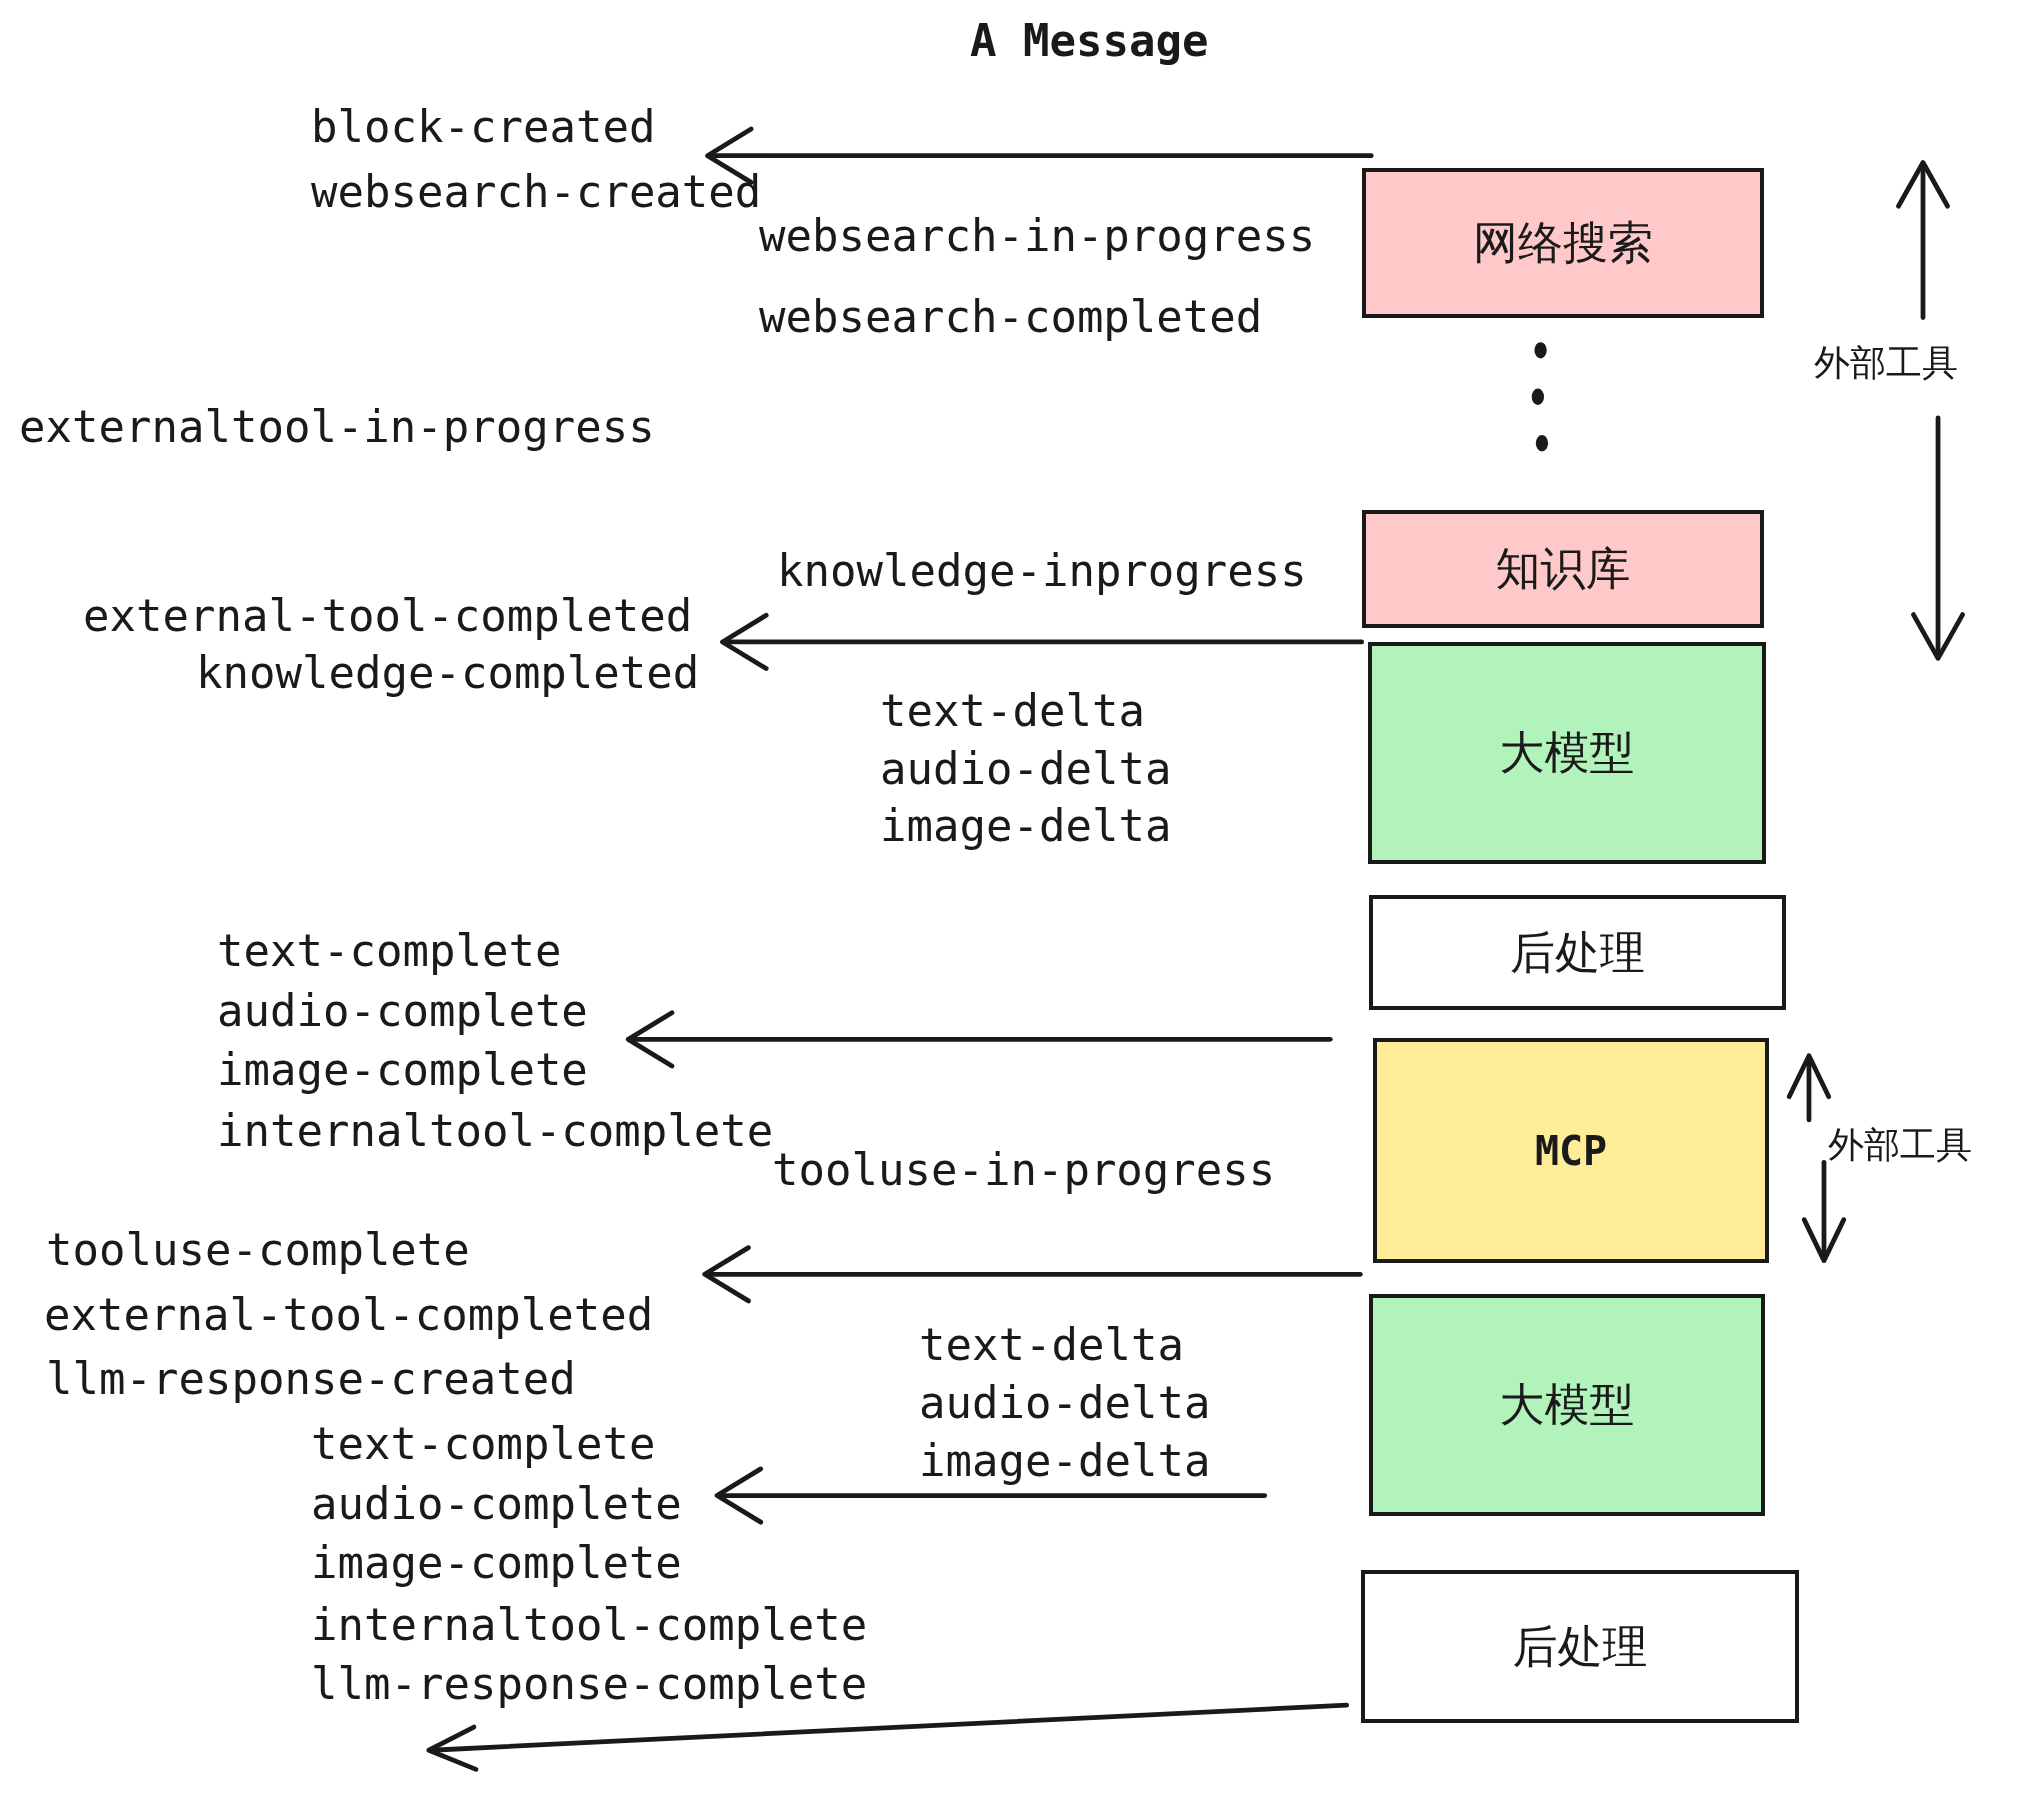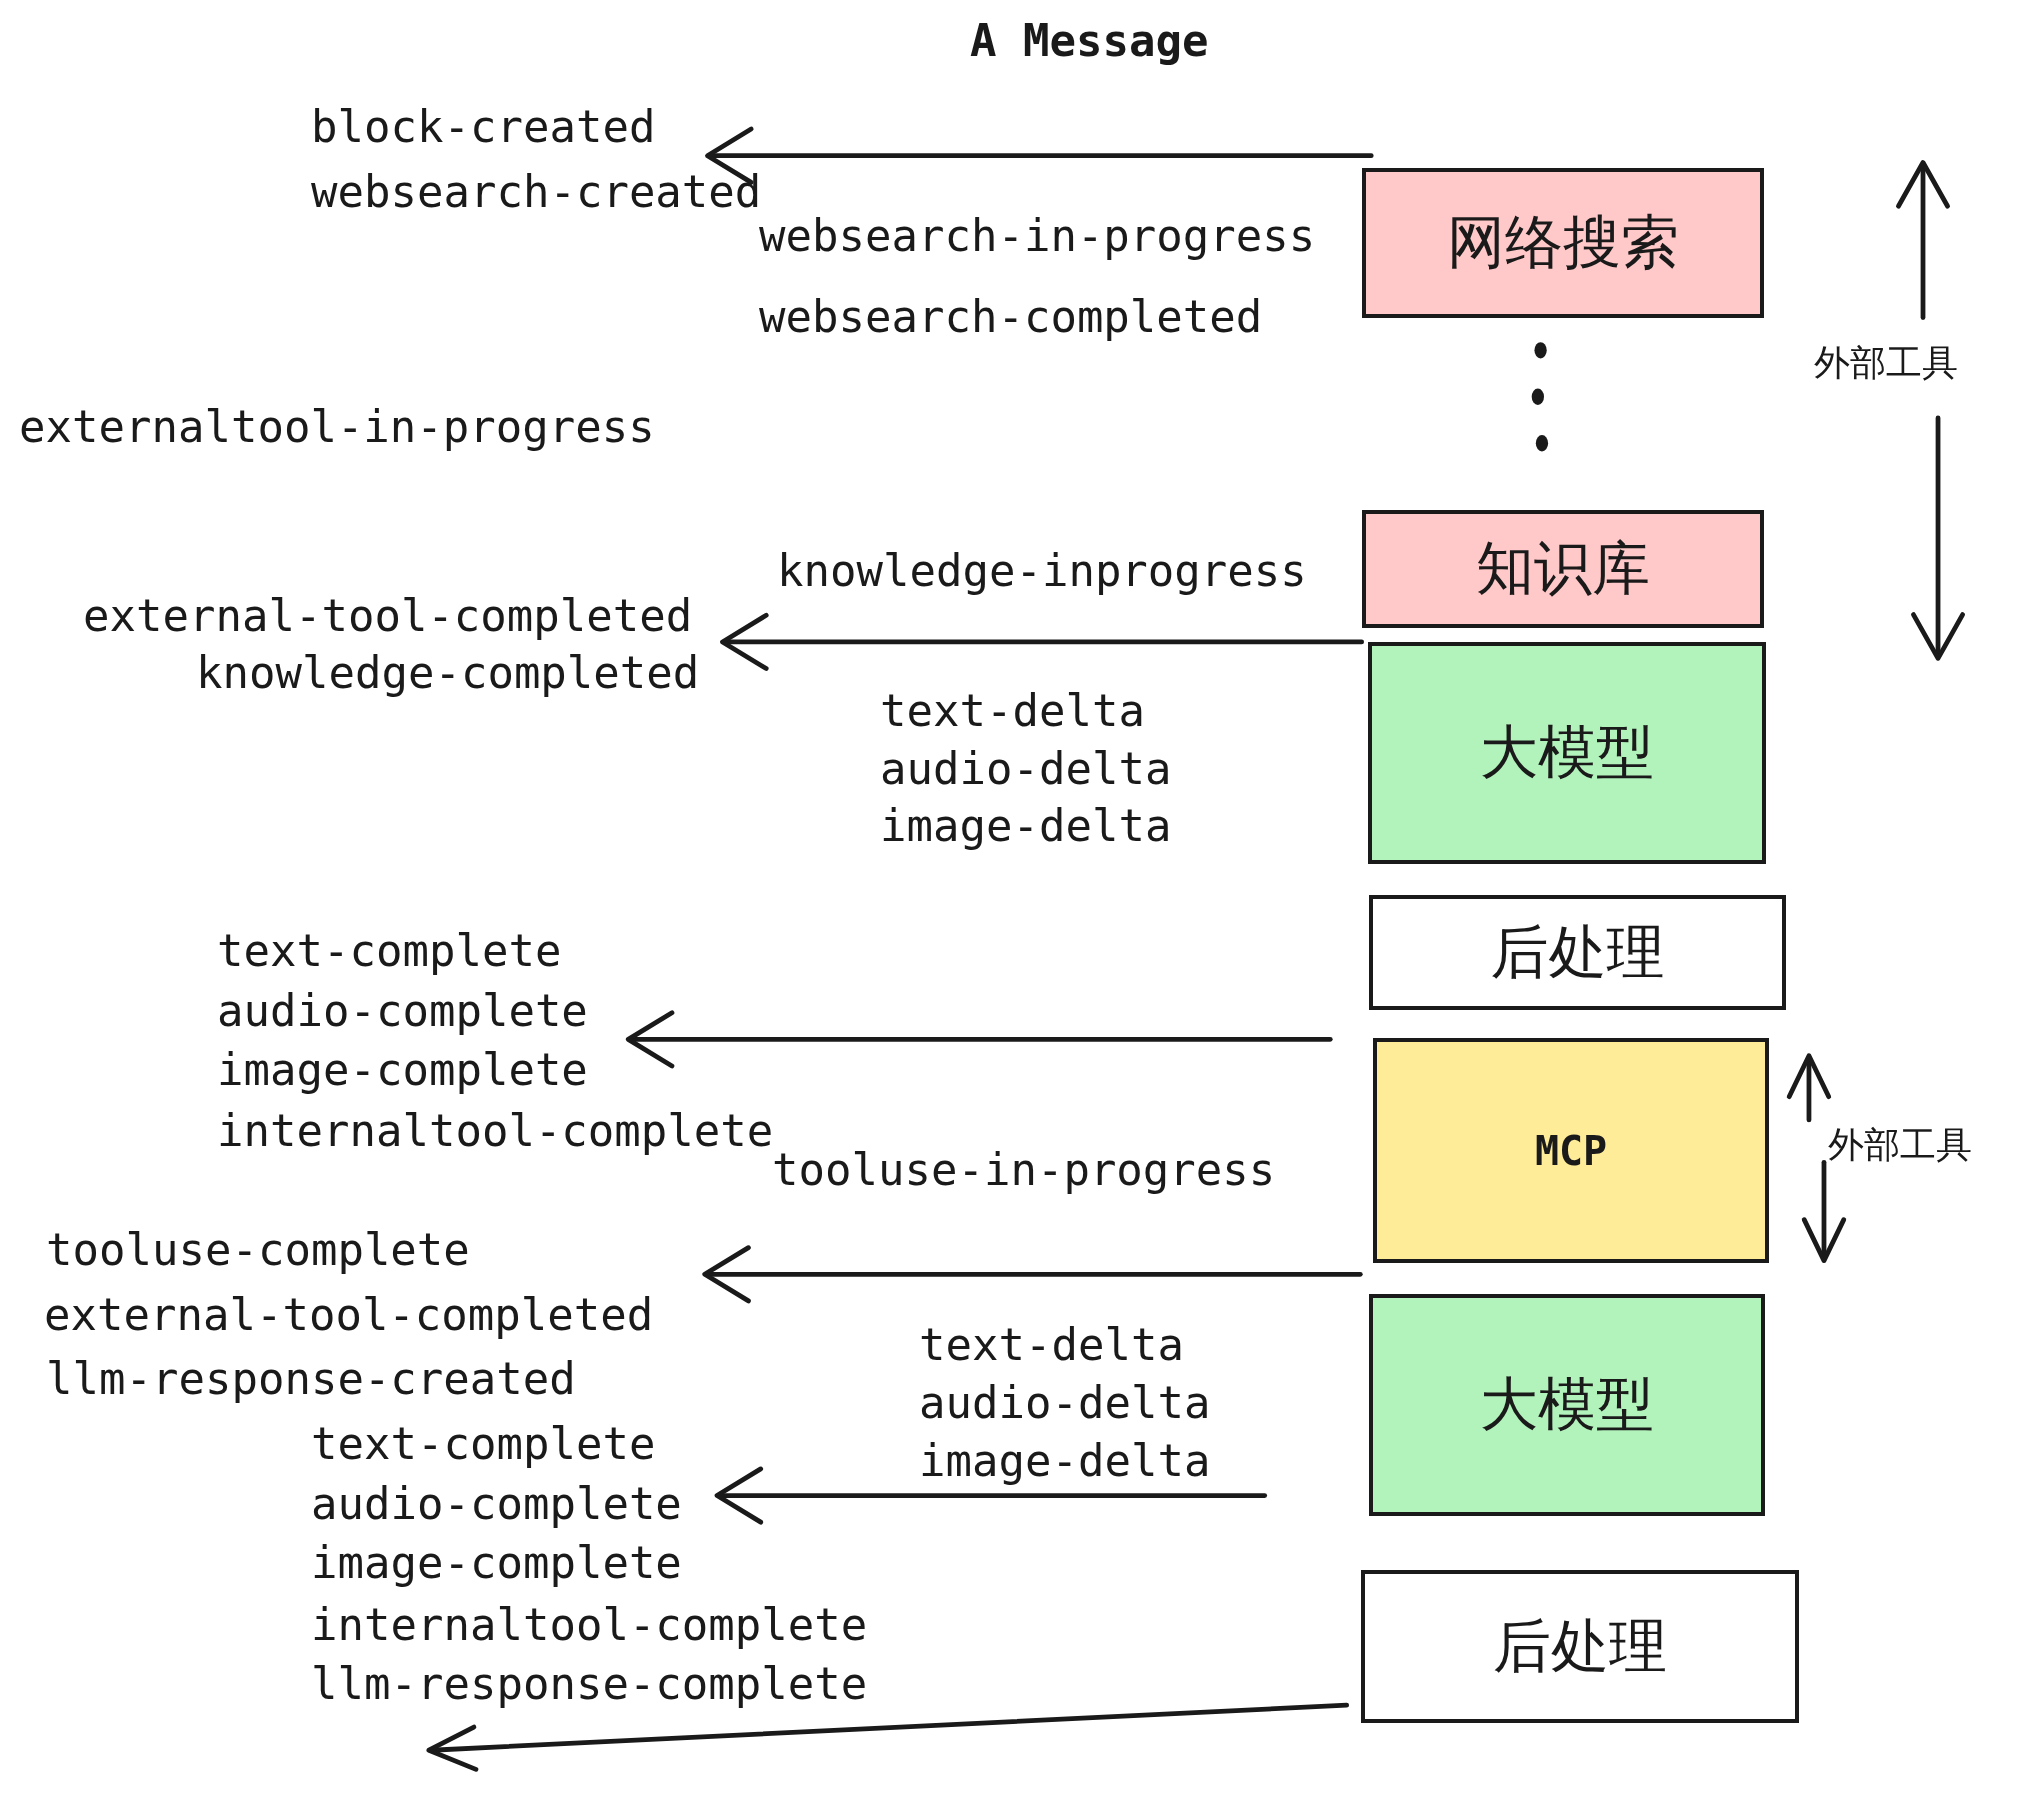--- a/index.html
+++ b/index.html
@@ -23,21 +23,21 @@
     left:970px;top:15px;
     font-size:44px;font-weight:bold;
     white-space:nowrap;
   }
   .node{
     position:absolute;
     border:4.1px solid #1a1a1a;
     display:flex;align-items:center;justify-content:center;
     box-sizing:border-box;
     font-family:"DejaVu Sans","Liberation Sans",sans-serif;
-    font-size:58px;
+    font-size:45px;
     color:#1a1a1a;
   }
   .node.mcp{
     font-family:"DejaVu Sans Mono","Liberation Mono",monospace;
     font-weight:bold;font-size:40px;
   }
   .side-label{
     position:absolute;
     font-family:"DejaVu Sans","Liberation Sans",sans-serif;
     font-size:36px;

